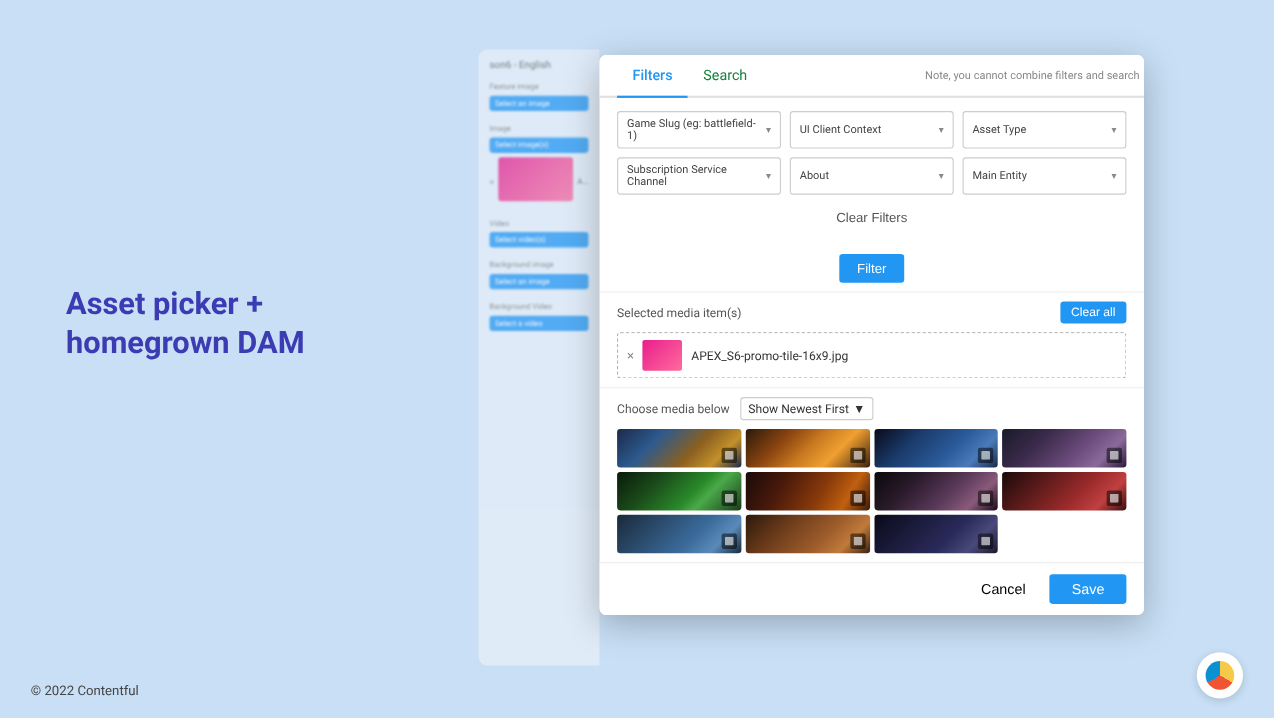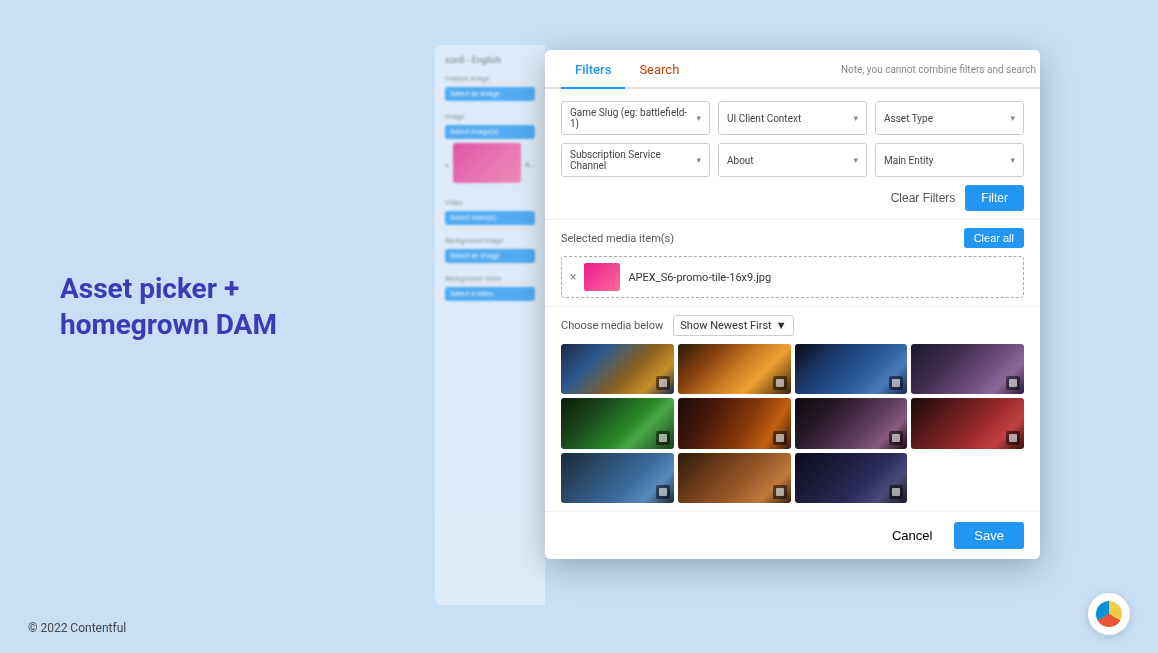--- a/index.html
+++ b/index.html
@@ -10,21 +10,21 @@
       background-color: #c8dff5;
       font-family: -apple-system, BlinkMacSystemFont, 'Segoe UI', Roboto, sans-serif;
       position: relative;
       overflow: hidden;
     }
 
     
     .left-content {
       position: absolute;
       left: 60px;
-      top: 271px;
+      top: 258px;
     }
 
     .main-heading {
       font-size: 28px;
       font-weight: 700;
       color: #3b3bb3;
       line-height: 1.3;
     }
 
     
@@ -130,21 +130,21 @@
       gap: 0;
       padding: 0 16px;
       border-bottom: 2px solid #e0e0e0;
       background: white;
     }
 
     .tab {
       padding: 12px 14px 10px;
       font-size: 13px;
       cursor: pointer;
-      color: #c2410c;
+      color: #15803d;
       border-bottom: 2px solid transparent;
       margin-bottom: -2px;
     }
 
     .tab.active {
       color: #2196F3;
       border-bottom-color: #2196F3;
       font-weight: 500;
     }
 
@@ -191,22 +191,23 @@
     .filter-select-arrow {
       font-size: 9px;
       color: #888;
       margin-left: 4px;
     }
 
     .filter-actions {
       display: flex;
       justify-content: flex-end;
       align-items: center;
-      gap: 0;
+      gap: 20px;
       margin-top: 4px;
+      flex-direction: column;
     }
 
     .clear-filters-btn {
       background: transparent;
       border: none;
       color: #555;
       font-size: 12px;
       cursor: pointer;
       padding: 6px 10px;
     }

